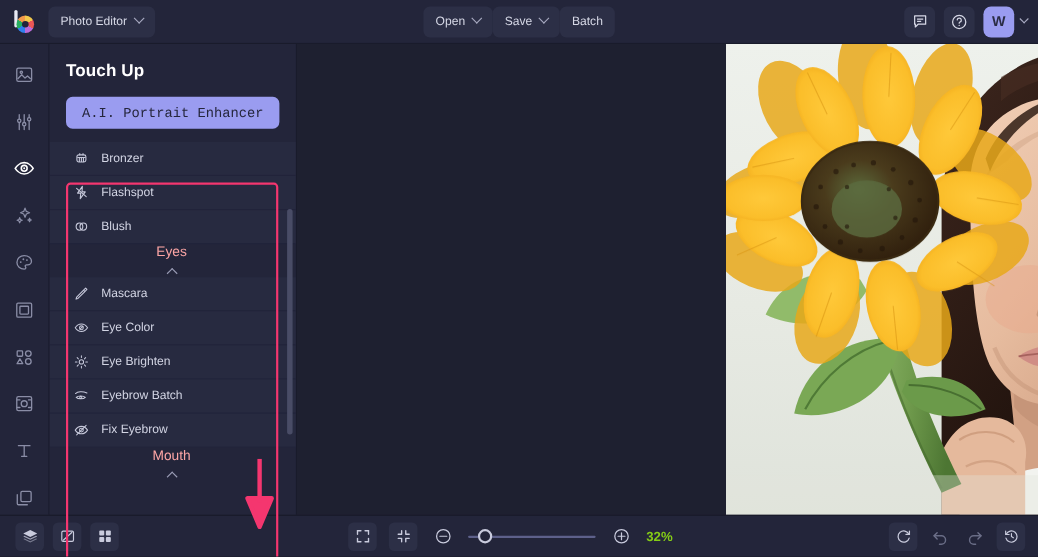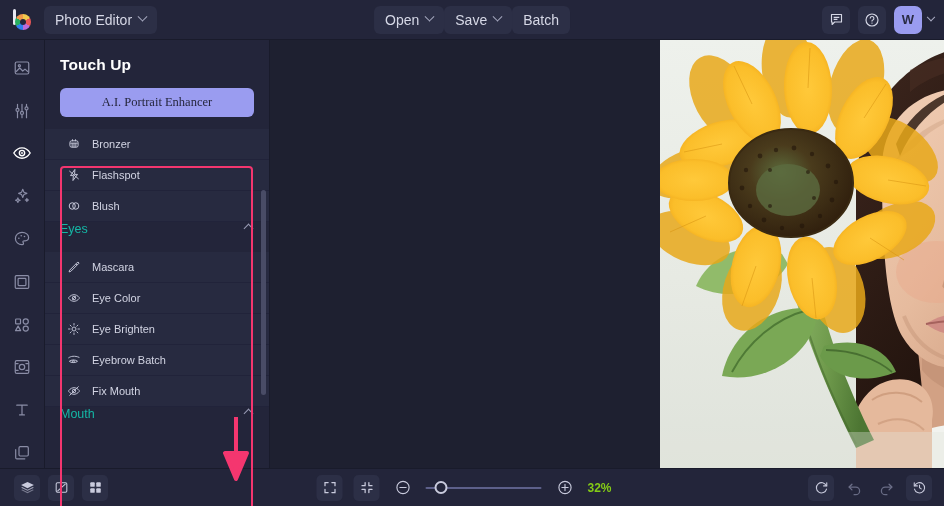--- a/index.html
+++ b/index.html
@@ -45,21 +45,21 @@
   }
   .logo-stem {
     position: absolute; left: 4px; top: 1px;
     width: 2.5px; height: 16px; background: #e8e9f3; border-radius: 2px;
   }
   .tb-btn {
     height: 28px;
     background: #2c2f46;
     border-radius: 6px;
     color: #d6d8e6;
-    font-size: 14px;
+    font-size: 11px;
     display: flex; align-items: center; gap: 7px;
     padding: 0 11px;
     cursor: pointer;
     border: none;
     white-space: nowrap;
     font-family: "Liberation Sans", sans-serif;
   }
   #app-switcher { margin-left: 2px; }
   #center-actions {
     position: absolute; left: 50%; transform: translateX(-50%);
@@ -124,33 +124,34 @@
   }
   #ai-btn {
     margin: 14px 15px 0 15px;
     height: 29px;
     background: #9a9cf0;
     color: #25263c;
     font-size: 12.5px;
     border-radius: 6px; border: none;
     display:flex; align-items:center; justify-content:center;
     cursor: pointer;
-    font-family: Liberation Serif, serif;
+    font-family: Liberation Mono, monospace;
   }
 
   #list-scroll {
     flex: 1; margin-top: 12px;
     overflow: hidden; position: relative;
   }
   .section-head {
-    height: 30px; display: flex; 
+    height: 30px; display: flex; align-items: center;
     justify-content: space-between;
     padding: 0 17px 0 15px;
-    color: #14b8a6; font-size: 12.5px;
+    color: #fca5a5; font-size: 12.5px;
     cursor: pointer;
+    flex-direction: column;
   }
   .section-head .caret {
     width: 7px; height: 7px;
     border-left: 1.4px solid #9a9cb5;
     border-top: 1.4px solid #9a9cb5;
     transform: rotate(45deg);
     margin-top: 3px;
   }
   .tool-row {
     height: 31px;
@@ -470,21 +471,21 @@
         </div>
 
         <div class="tool-row">
           <span class="ti">
             <svg width="14" height="14" viewBox="0 0 24 24" fill="none" stroke="currentColor" stroke-width="1.6">
               <path d="M2.4 12S6.2 6.2 12 6.2 21.6 12 21.6 12 17.8 17.8 12 17.8 2.4 12 2.4 12z"></path>
               <circle cx="12" cy="12" r="3"></circle>
               <path d="M4.6 19.4L19.4 4.6" stroke-linecap="round"></path>
             </svg>
           </span>
-          <span>Fix Mouth</span>
+          <span>Fix Eyebrow</span>
         </div>
 
         <div class="section-head">
           <span>Mouth</span>
           <span class="caret"></span>
         </div>
 
       </div>
 
       <div id="panel-scrollbar"></div>

